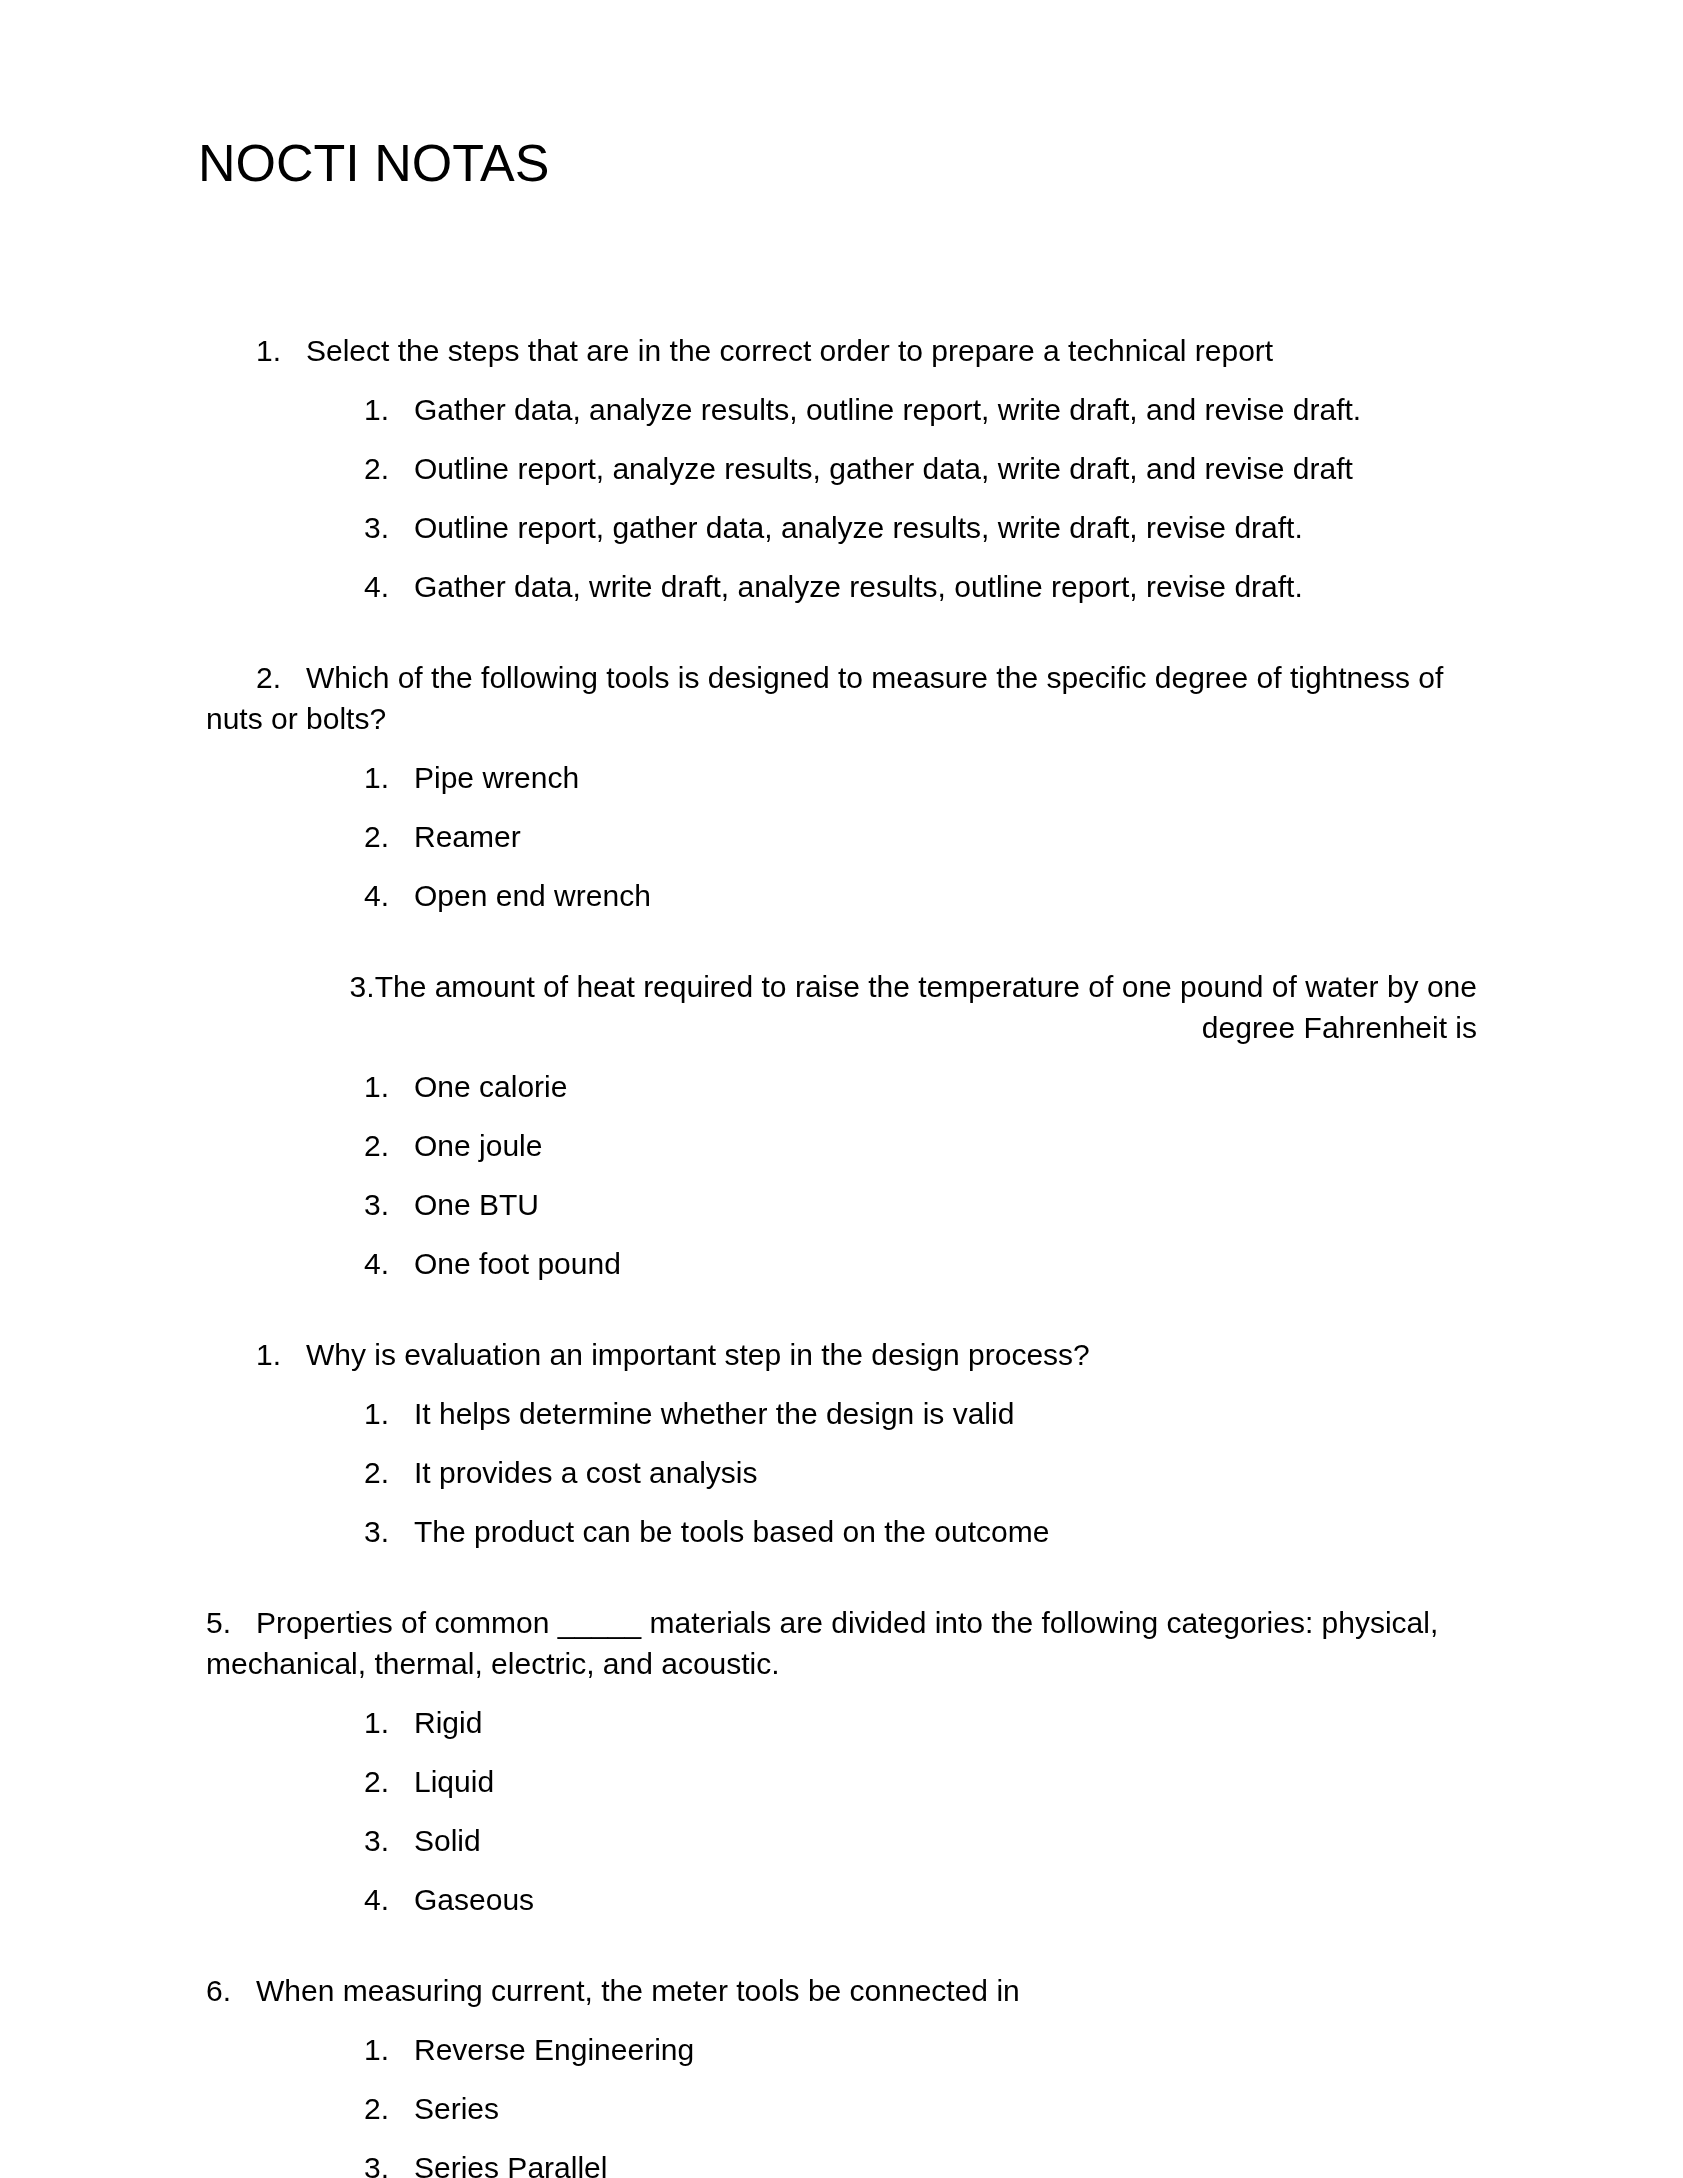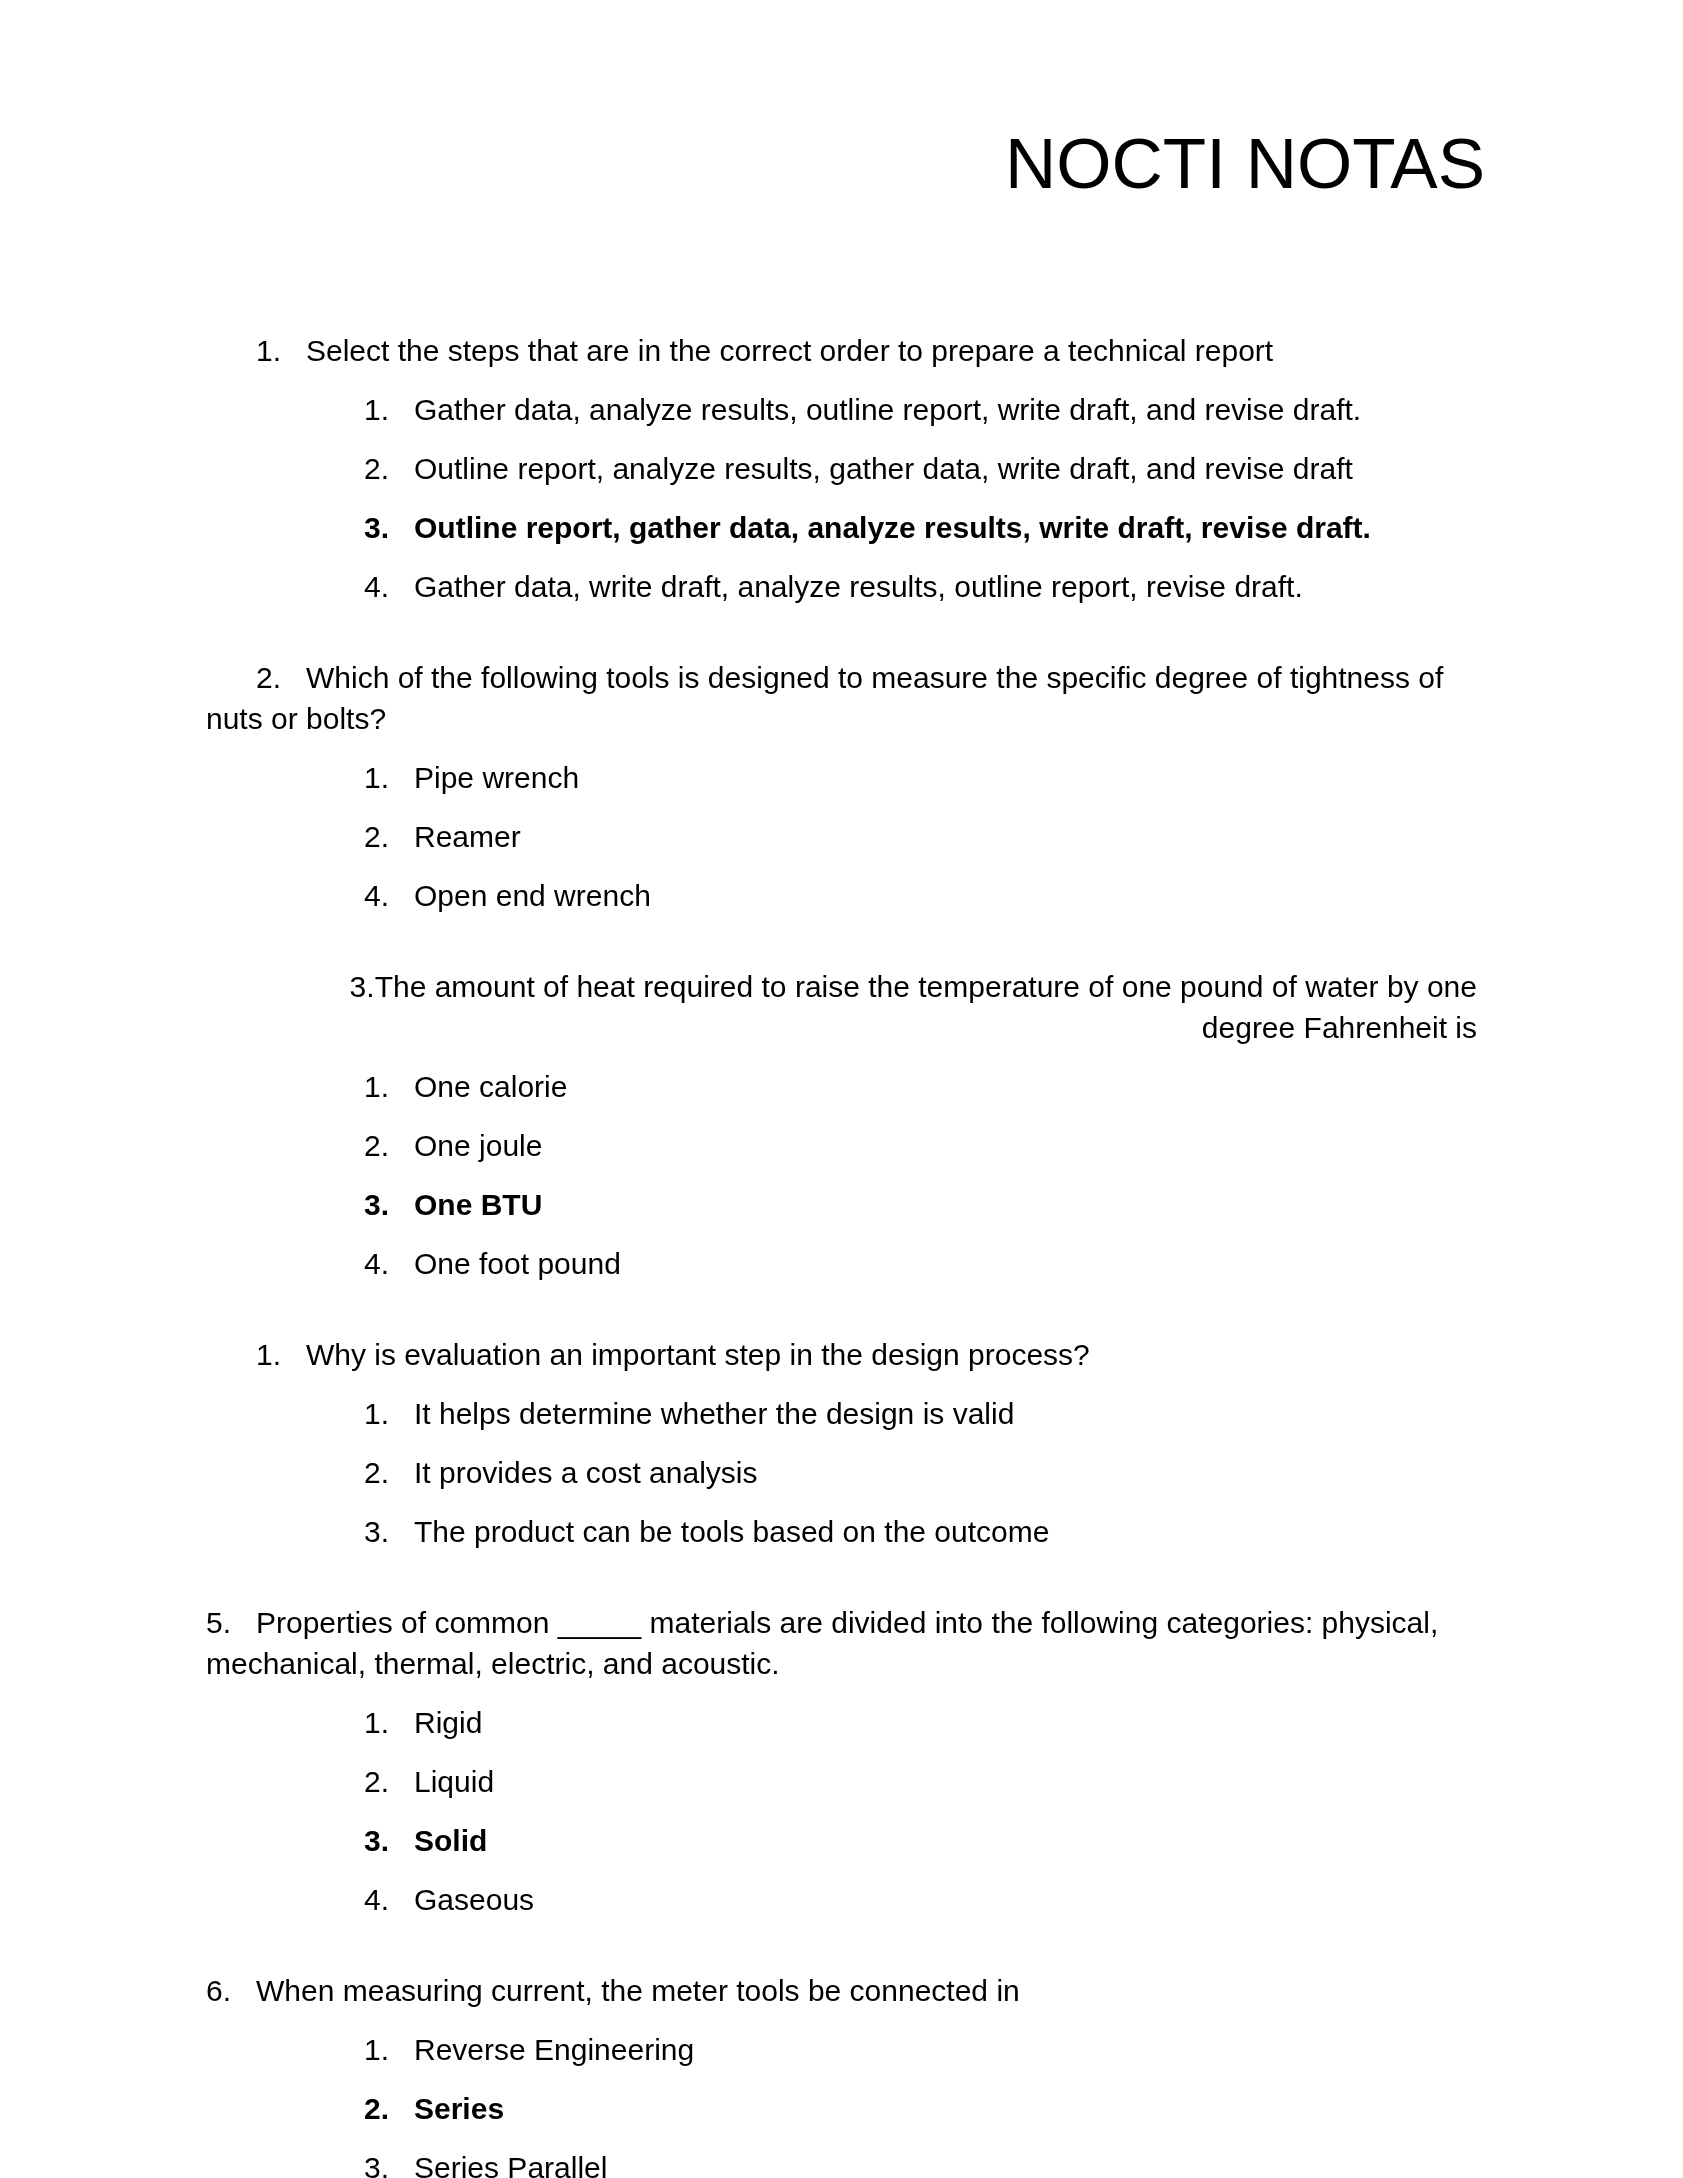--- a/index.html
+++ b/index.html
@@ -15,24 +15,24 @@
     background: #ffffff;
     box-sizing: border-box;
     padding: 124px 198px 0 198px;
     font-family: "Liberation Sans", "DejaVu Sans", sans-serif;
     color: #000000;
     font-size: 30px;
     line-height: 41px;
     overflow: hidden;
   }
   .title {
-    font-size: 71px;
+    font-size: 52px;
     font-weight: 400;
     line-height: 79px;
-    text-align: right;
+    text-align: left;
     margin: 0 0 127px 0;
     letter-spacing: 0px;
   }
   .question {
     margin: 0 0 50px 0;
   }
   .q-line {
     margin: 8px;
     white-space: pre;
   }
@@ -52,21 +52,21 @@
     padding-left: 198px;
     text-indent: -50px;
     white-space: pre;
   }
   .opt-marker {
     display: inline-block;
     min-width: 50px;
     text-indent: 0;
   }
   .bold {
-    font-weight: 700;
+    font-weight: 400;
   }
 </style>
 </head>
 <body>
 
 <div class="page">
   <h1 class="title">NOCTI NOTAS</h1>
   <div id="questions">
   <div class="question">
     <p class="q-line q-indent-1"><span class="q-marker">1.</span><span class="q-text">Select the steps that are in the correct order to prepare a technical report</span></p>

